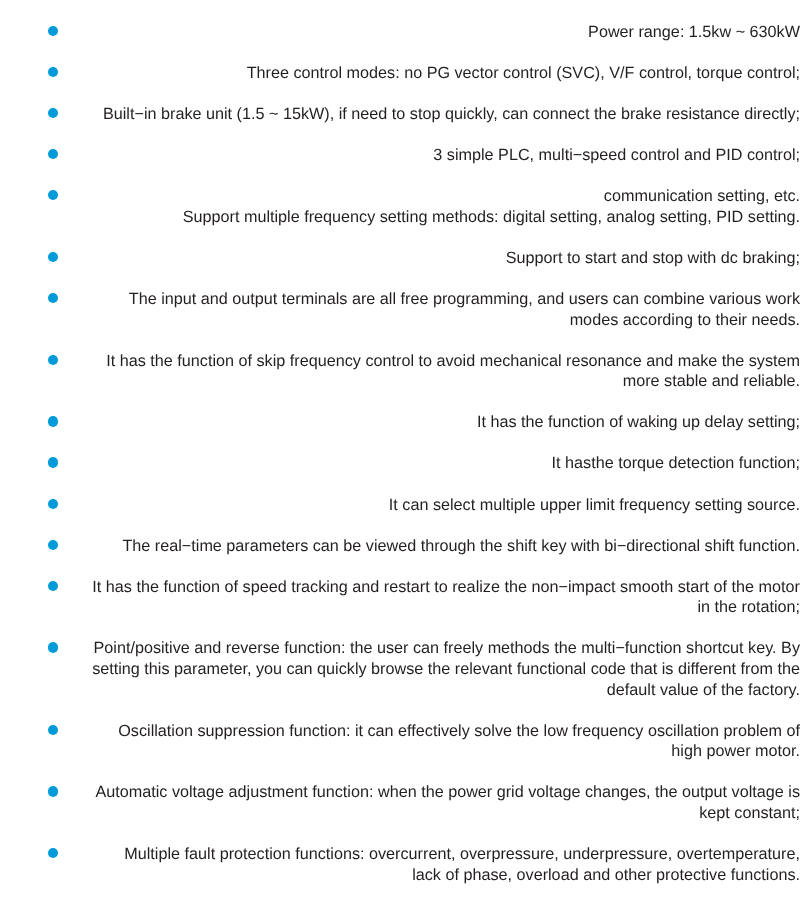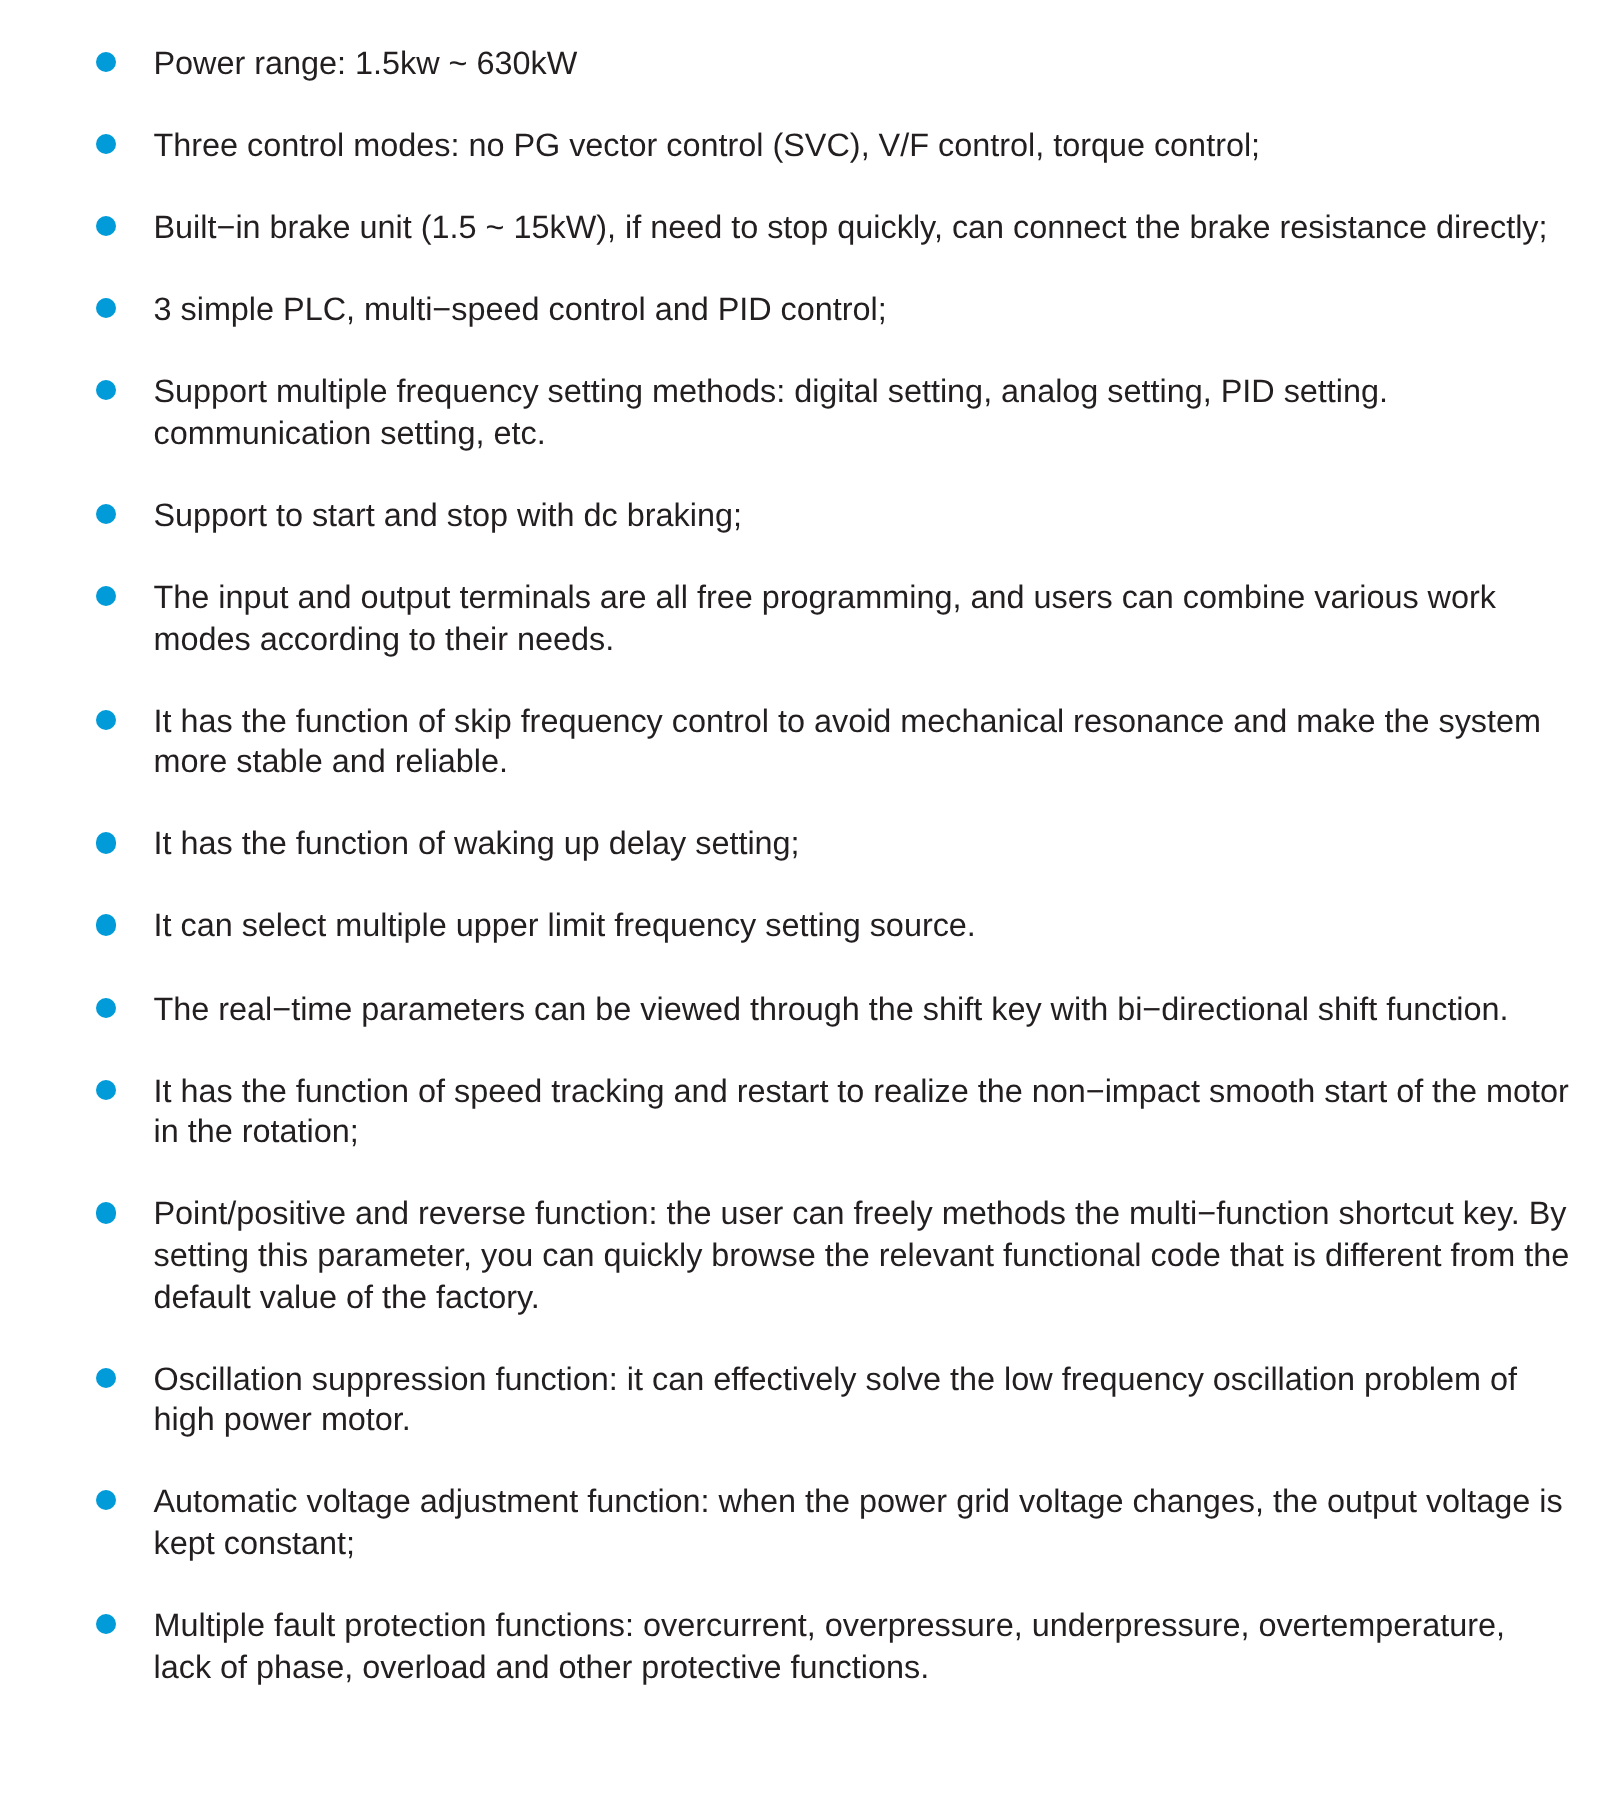--- a/index.html
+++ b/index.html
@@ -41,20 +41,21 @@
     position: absolute;
     left: 47.95px;
     top: 4px;
     width: 10.2px;
     height: 10.2px;
     border-radius: 50%;
     background: #009bd8;
   }
   .feature-text {
     display: block;
+    text-align: right;
   }
   .feature-line {
     display: block;
     white-space: pre;
   }
 </style>
 </head>
 <body>
 
 <div class="page">
@@ -79,22 +80,22 @@
       </li>
       <li class="feature-item">
         <span class="bullet-icon" style="background-color: rgb(0, 155, 216);"></span>
         <span class="feature-text">
           <span class="feature-line">3 simple PLC, multi−speed control and PID control;</span>
         </span>
       </li>
       <li class="feature-item">
         <span class="bullet-icon" style="background-color: rgb(0, 155, 216);"></span>
         <span class="feature-text">
+          <span class="feature-line">communication setting, etc.</span>
           <span class="feature-line">Support multiple frequency setting methods: digital setting, analog setting, PID setting.</span>
-          <span class="feature-line">communication setting, etc.</span>
         </span>
       </li>
       <li class="feature-item">
         <span class="bullet-icon" style="background-color: rgb(0, 155, 216);"></span>
         <span class="feature-text">
           <span class="feature-line">Support to start and stop with dc braking;</span>
         </span>
       </li>
       <li class="feature-item">
         <span class="bullet-icon" style="background-color: rgb(0, 155, 216);"></span>
@@ -107,20 +108,26 @@
         <span class="bullet-icon" style="background-color: rgb(0, 155, 216);"></span>
         <span class="feature-text">
           <span class="feature-line">It has the function of skip frequency control to avoid mechanical resonance and make the system</span>
           <span class="feature-line">more stable and reliable.</span>
         </span>
       </li>
       <li class="feature-item">
         <span class="bullet-icon" style="background-color: rgb(0, 155, 216);"></span>
         <span class="feature-text">
           <span class="feature-line">It has the function of waking up delay setting;</span>
+        </span>
+      </li>
+      <li class="feature-item">
+        <span class="bullet-icon" style="background-color: rgb(0, 155, 216);"></span>
+        <span class="feature-text">
+          <span class="feature-line">It hasthe torque detection function;</span>
         </span>
       </li>
       <li class="feature-item">
         <span class="bullet-icon" style="background-color: rgb(0, 155, 216);"></span>
         <span class="feature-text">
           <span class="feature-line">It can select multiple upper limit frequency setting source.</span>
         </span>
       </li>
       <li class="feature-item">
         <span class="bullet-icon" style="background-color: rgb(0, 155, 216);"></span>

